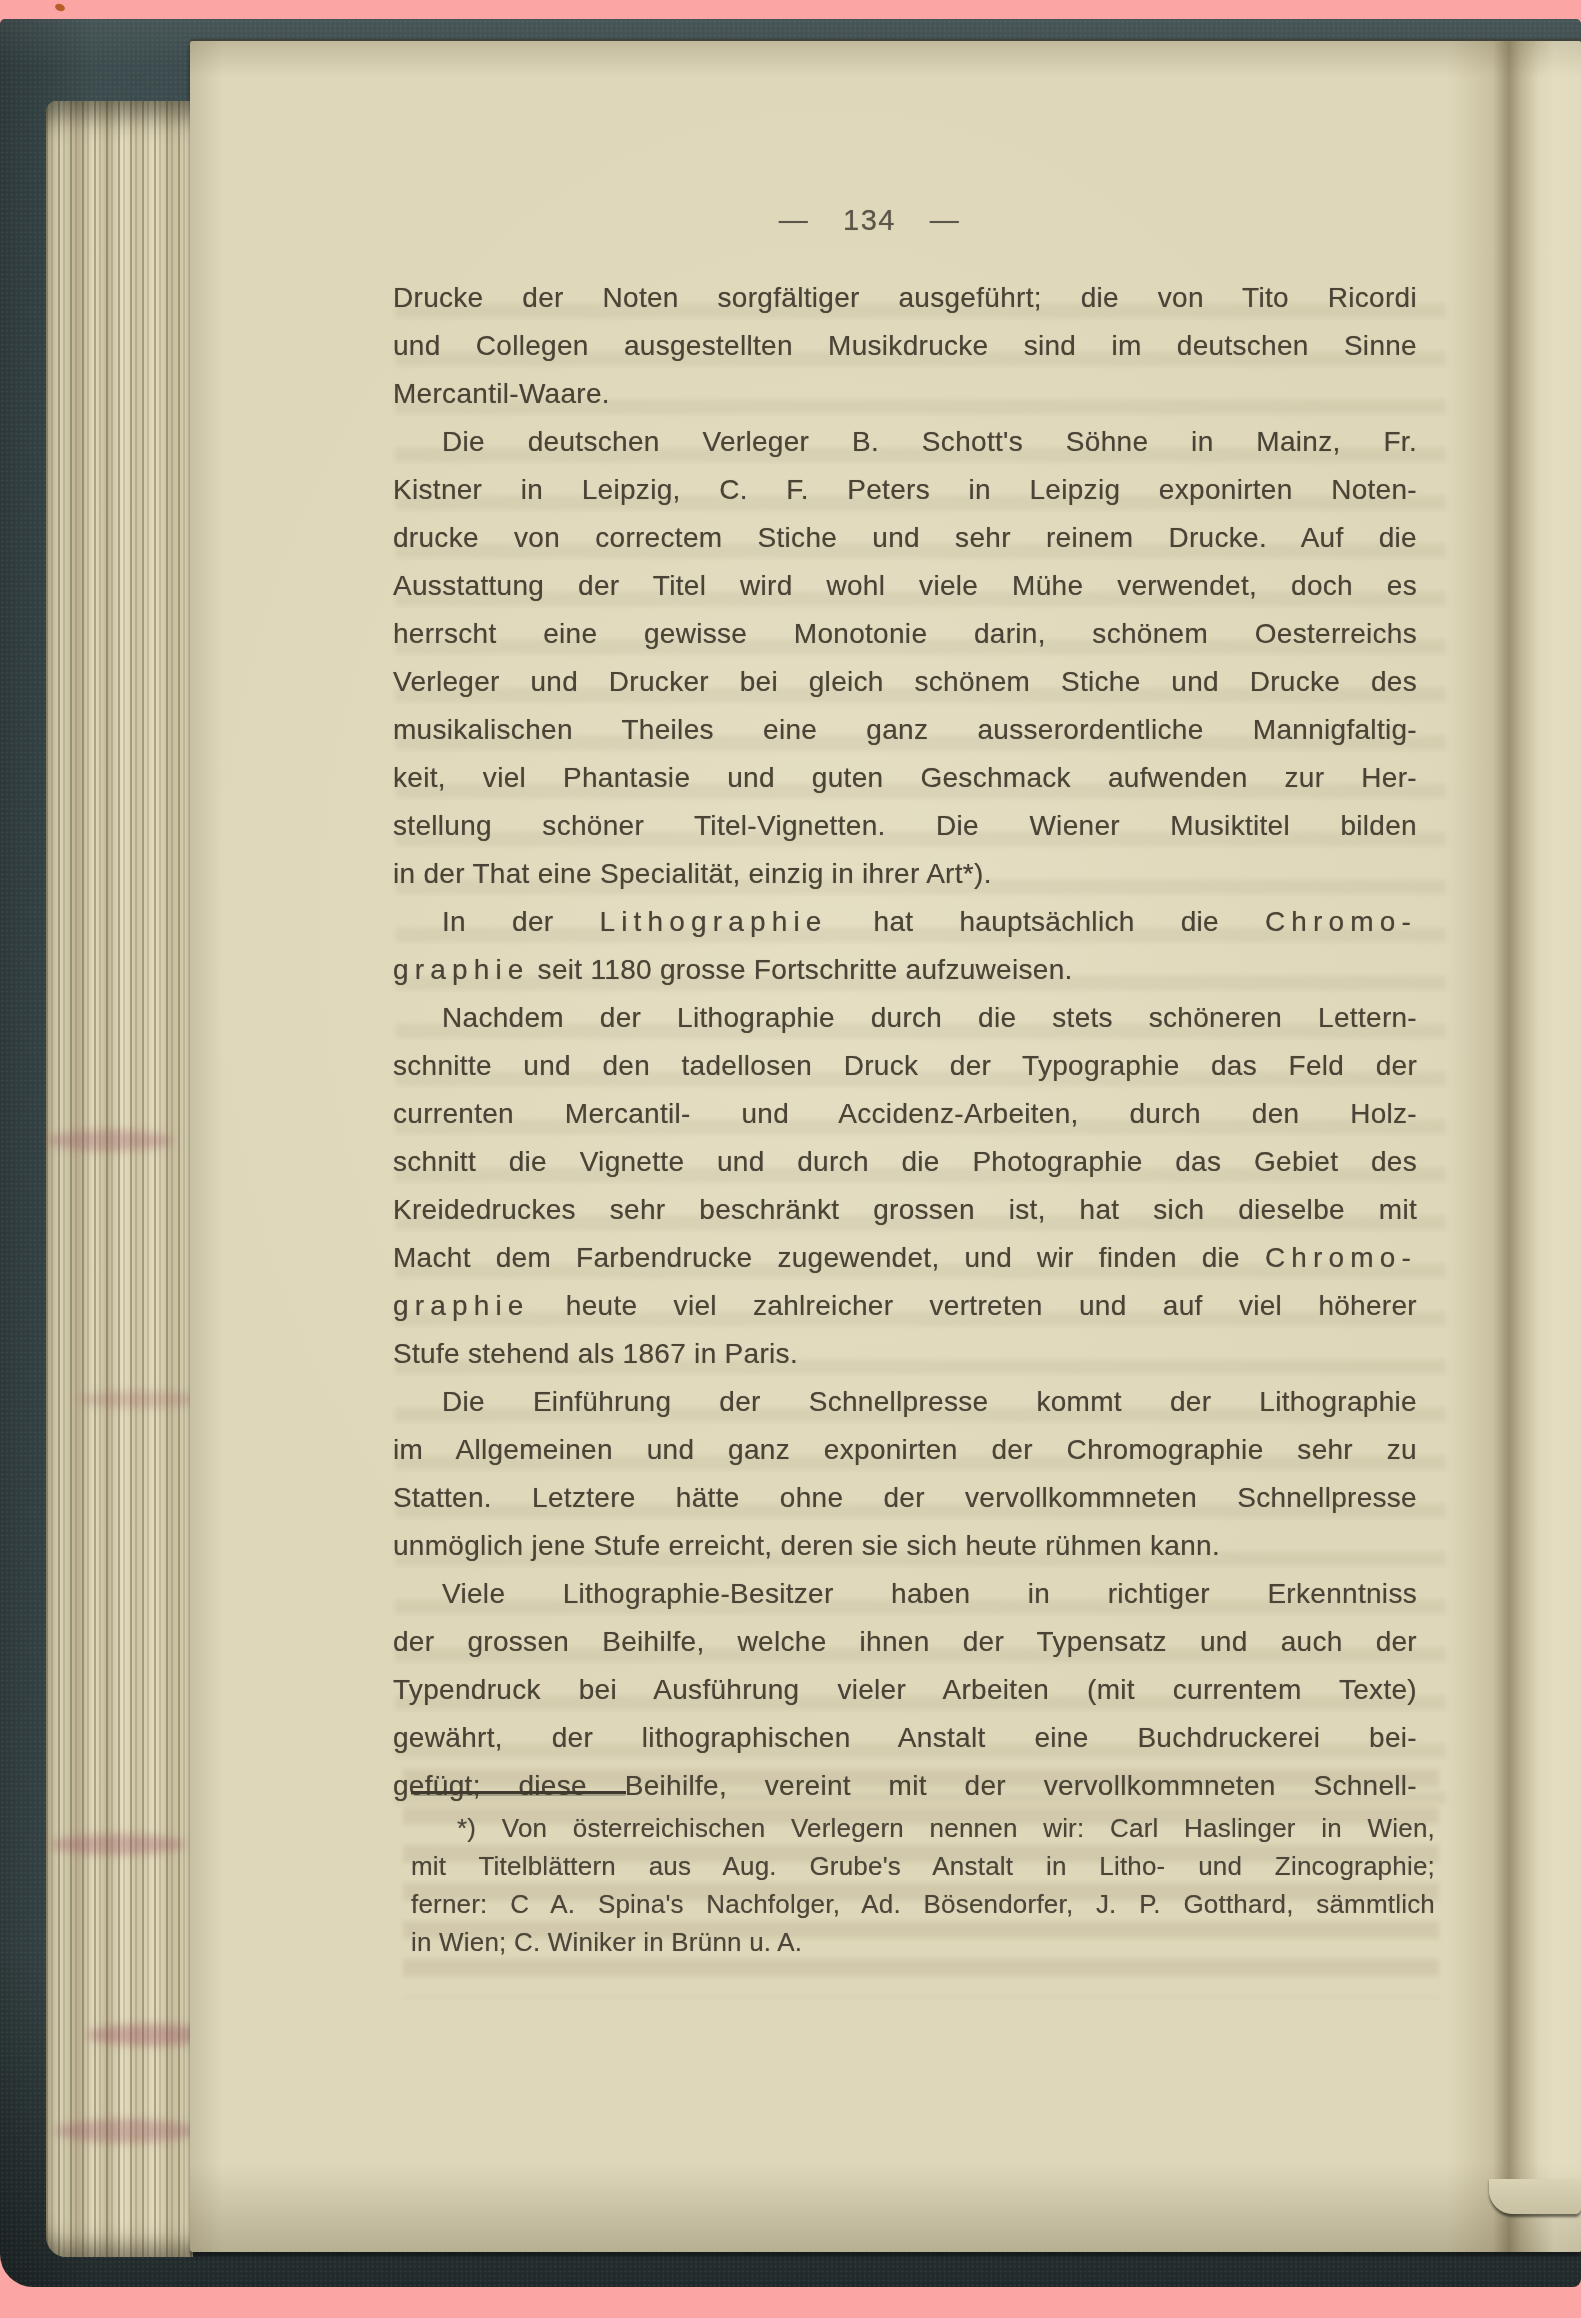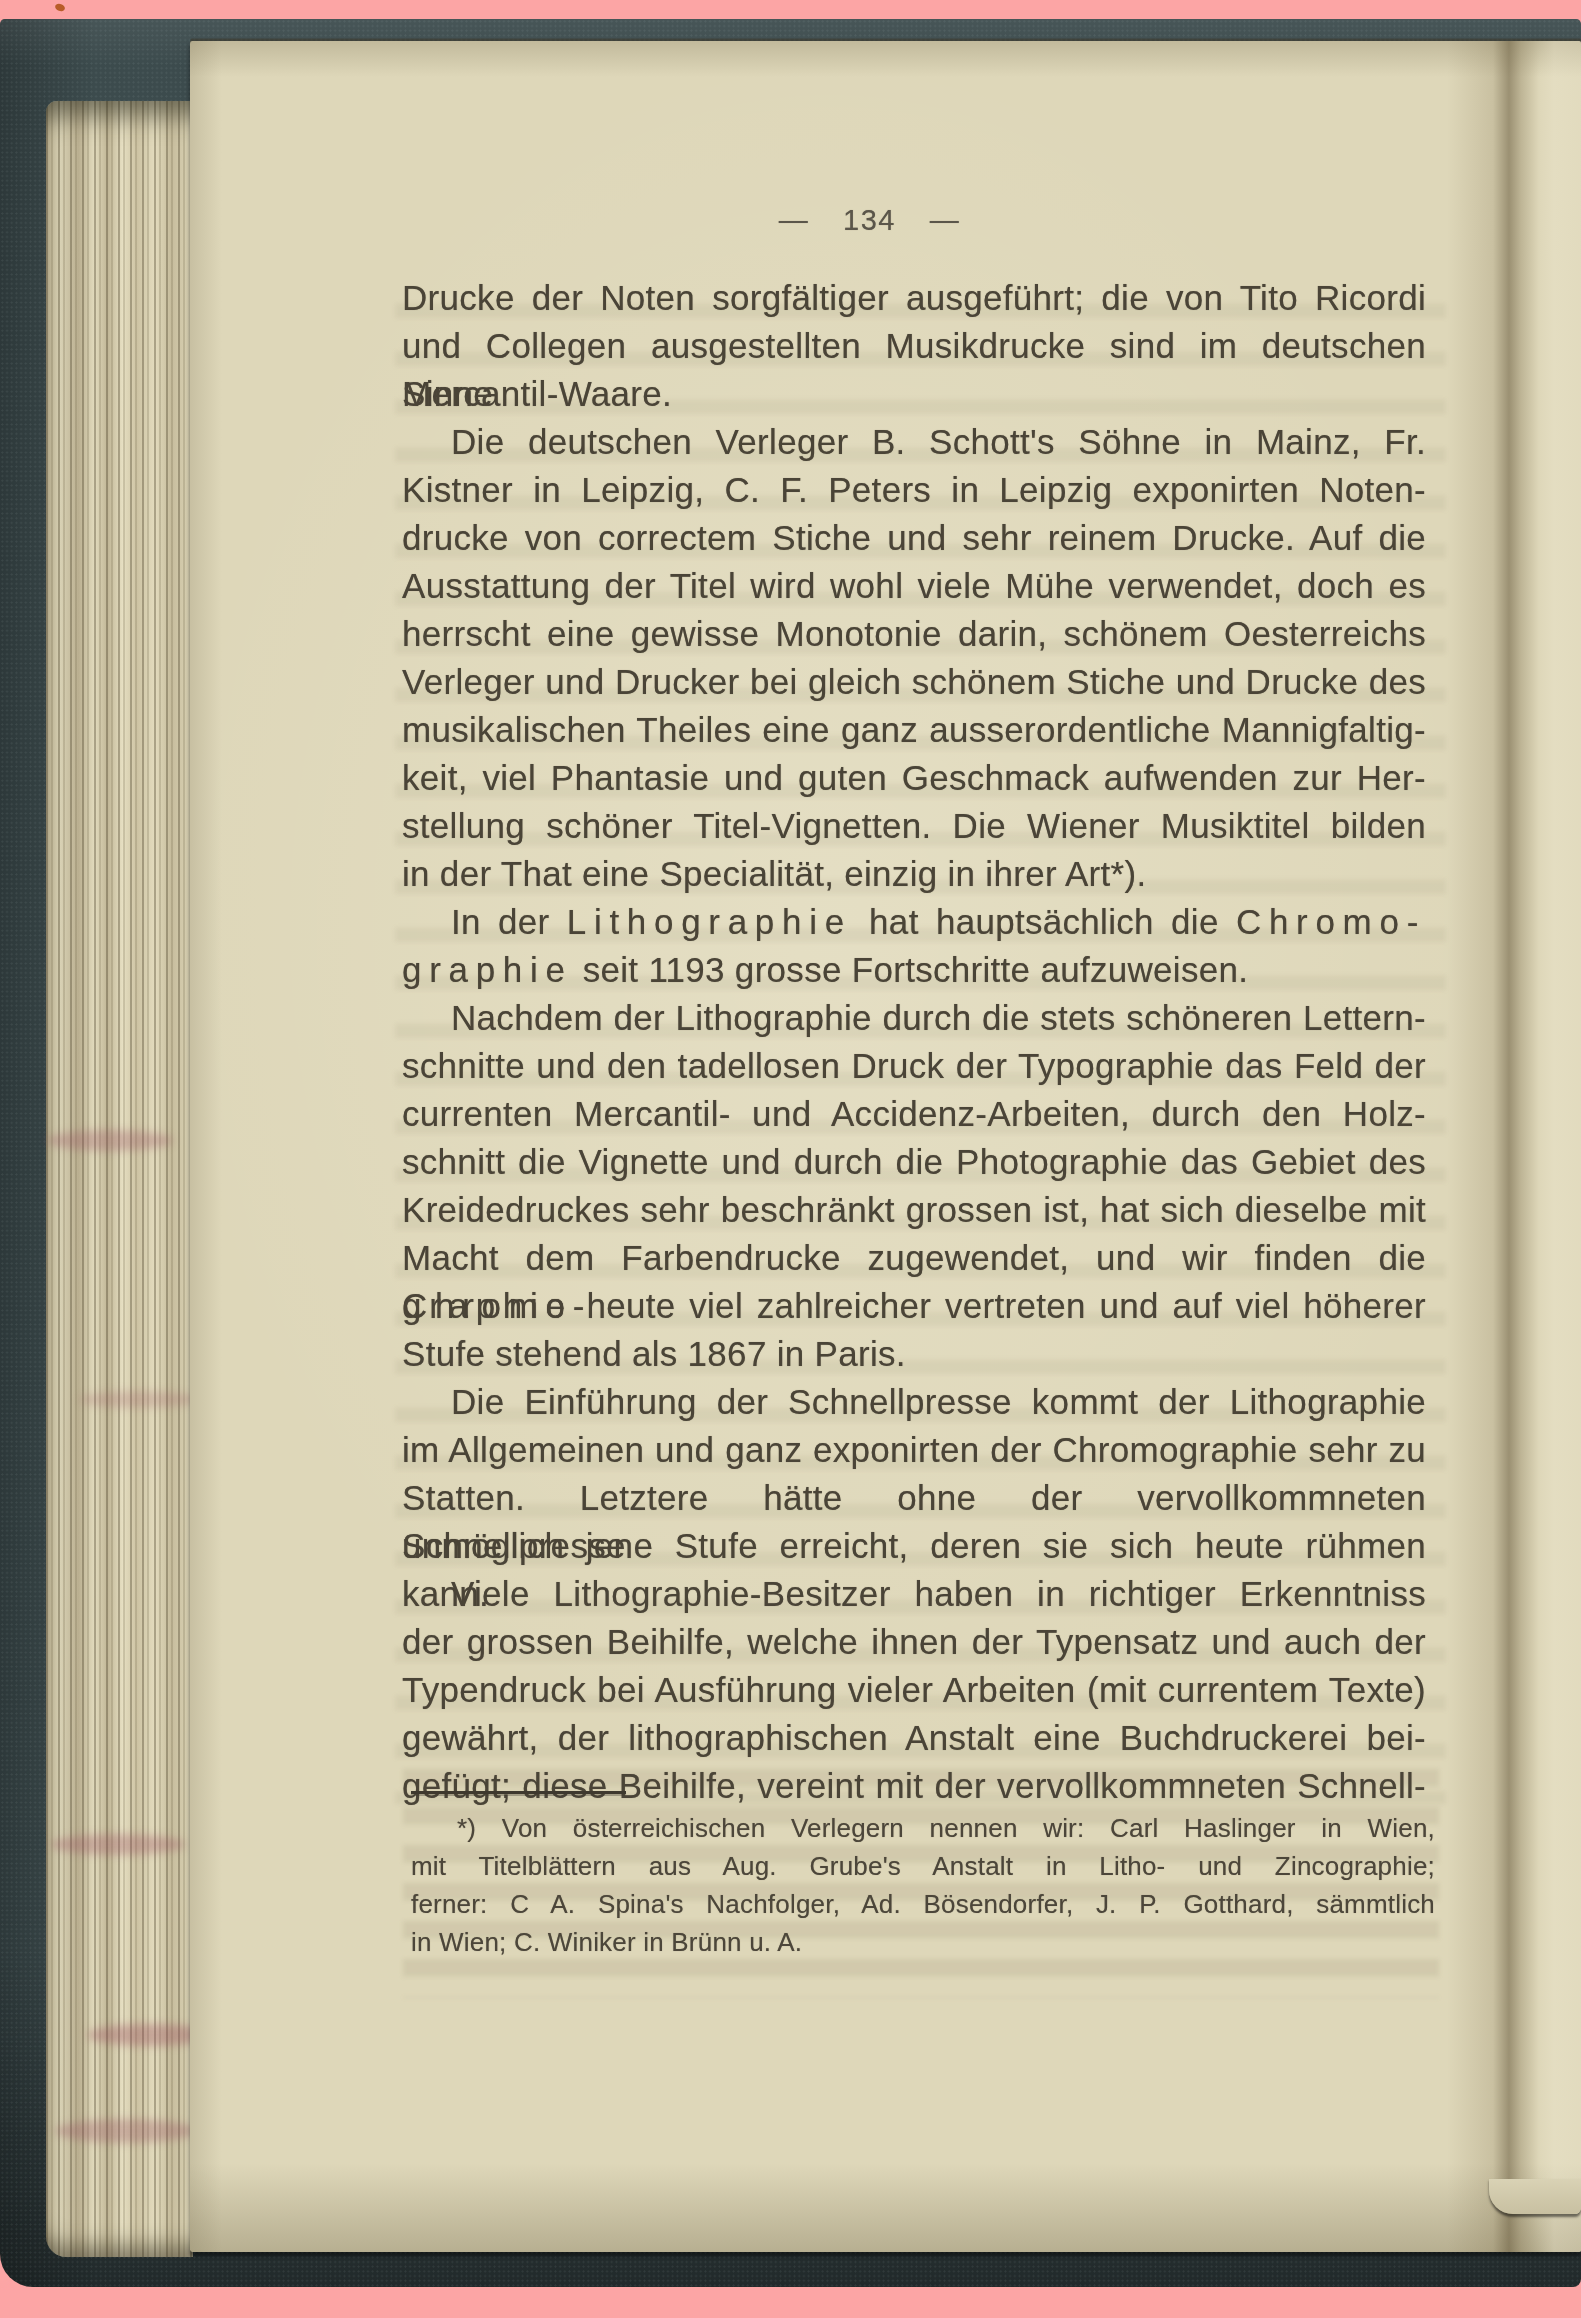--- a/index.html
+++ b/index.html
@@ -85,22 +85,22 @@
       rgba(122,112,84,.12) 0 16px, rgba(0,0,0,0) 19px 38px);
   }
   
   #page-number{
     position:absolute;left:755px;top:204px;width:229px;
     text-align:center;font-size:29px;color:#5b564a;
     word-spacing:24px;letter-spacing:1.6px;
     text-shadow:0 0 0.8px rgba(91,86,74,.6);
   }
   #text-block{
-    position:absolute;left:402px;top:274px;width:1024px;
-    color:#4a4437;font-size:35px;
+    position:absolute;left:393px;top:274px;width:1024px;
+    color:#4a4437;font-size:28px;
     text-shadow:0 0 0.8px rgba(74,68,55,.55);
     letter-spacing:0.3px;
   }
   .line{
     height:48px;line-height:48px;white-space:nowrap;
     text-align:justify;text-align-last:justify;white-space:normal;
     overflow:visible;
   }
   .line.end{text-align-last:left;}
   .line.indent{text-indent:49px;}
@@ -149,21 +149,21 @@
       <div class="line"><span>Kistner in Leipzig, C. F. Peters in Leipzig exponirten Noten-</span></div>
       <div class="line"><span>drucke von correctem Stiche und sehr reinem Drucke. Auf die</span></div>
       <div class="line"><span>Ausstattung der Titel wird wohl viele Mühe verwendet, doch es</span></div>
       <div class="line"><span>herrscht eine gewisse Monotonie darin, schönem Oesterreichs</span></div>
       <div class="line"><span>Verleger und Drucker bei gleich schönem Stiche und Drucke des</span></div>
       <div class="line"><span>musikalischen Theiles eine ganz ausserordentliche Mannigfaltig-</span></div>
       <div class="line"><span>keit, viel Phantasie und guten Geschmack aufwenden zur Her-</span></div>
       <div class="line"><span>stellung schöner Titel-Vignetten. Die Wiener Musiktitel bilden</span></div>
       <div class="line end"><span>in der That eine Specialität, einzig in ihrer Art*).</span></div>
       <div class="line indent"><span>In der </span><span class="sperr">Lithographie</span><span> hat hauptsächlich die </span><span class="sperr">Chromo-</span></div>
-      <div class="line end"><span class="sperr">graphie</span><span> seit 1193 grosse Fortschritte aufzuweisen.</span></div>
+      <div class="line end"><span class="sperr">graphie</span><span> seit 1180 grosse Fortschritte aufzuweisen.</span></div>
       <div class="line indent"><span>Nachdem der Lithographie durch die stets schöneren Lettern-</span></div>
       <div class="line"><span>schnitte und den tadellosen Druck der Typographie das Feld der</span></div>
       <div class="line"><span>currenten Mercantil- und Accidenz-Arbeiten, durch den Holz-</span></div>
       <div class="line"><span>schnitt die Vignette und durch die Photographie das Gebiet des</span></div>
       <div class="line"><span>Kreidedruckes sehr beschränkt grossen ist, hat sich dieselbe mit</span></div>
       <div class="line"><span>Macht dem Farbendrucke zugewendet, und wir finden die </span><span class="sperr">Chromo-</span></div>
       <div class="line"><span class="sperr">graphie</span><span> heute viel zahlreicher vertreten und auf viel höherer</span></div>
       <div class="line end"><span>Stufe stehend als 1867 in Paris.</span></div>
       <div class="line indent"><span>Die Einführung der Schnellpresse kommt der Lithographie</span></div>
       <div class="line"><span>im Allgemeinen und ganz exponirten der Chromographie sehr zu</span></div>

